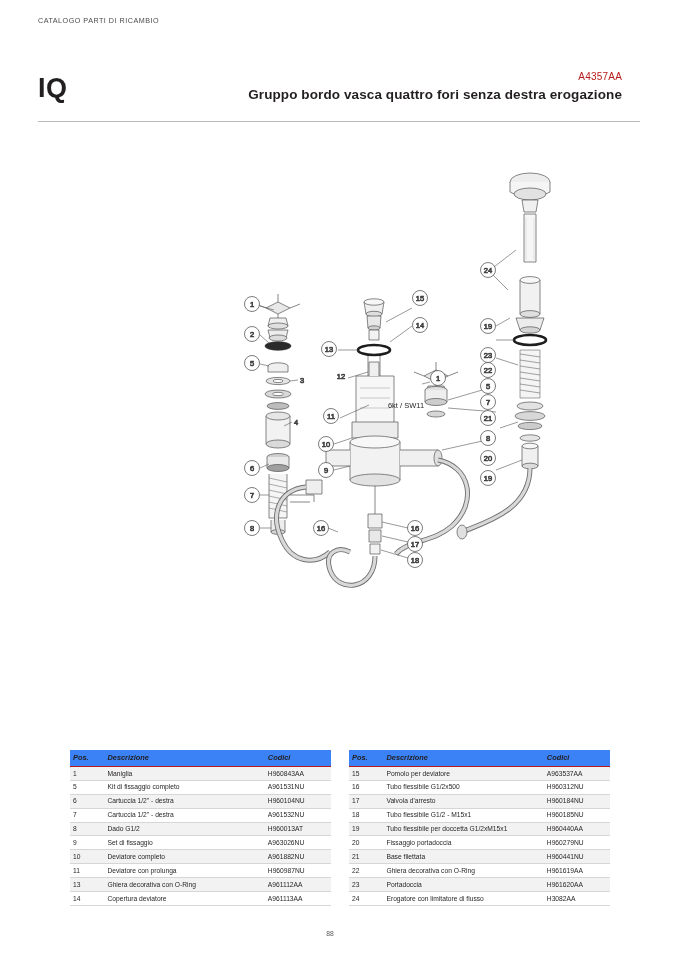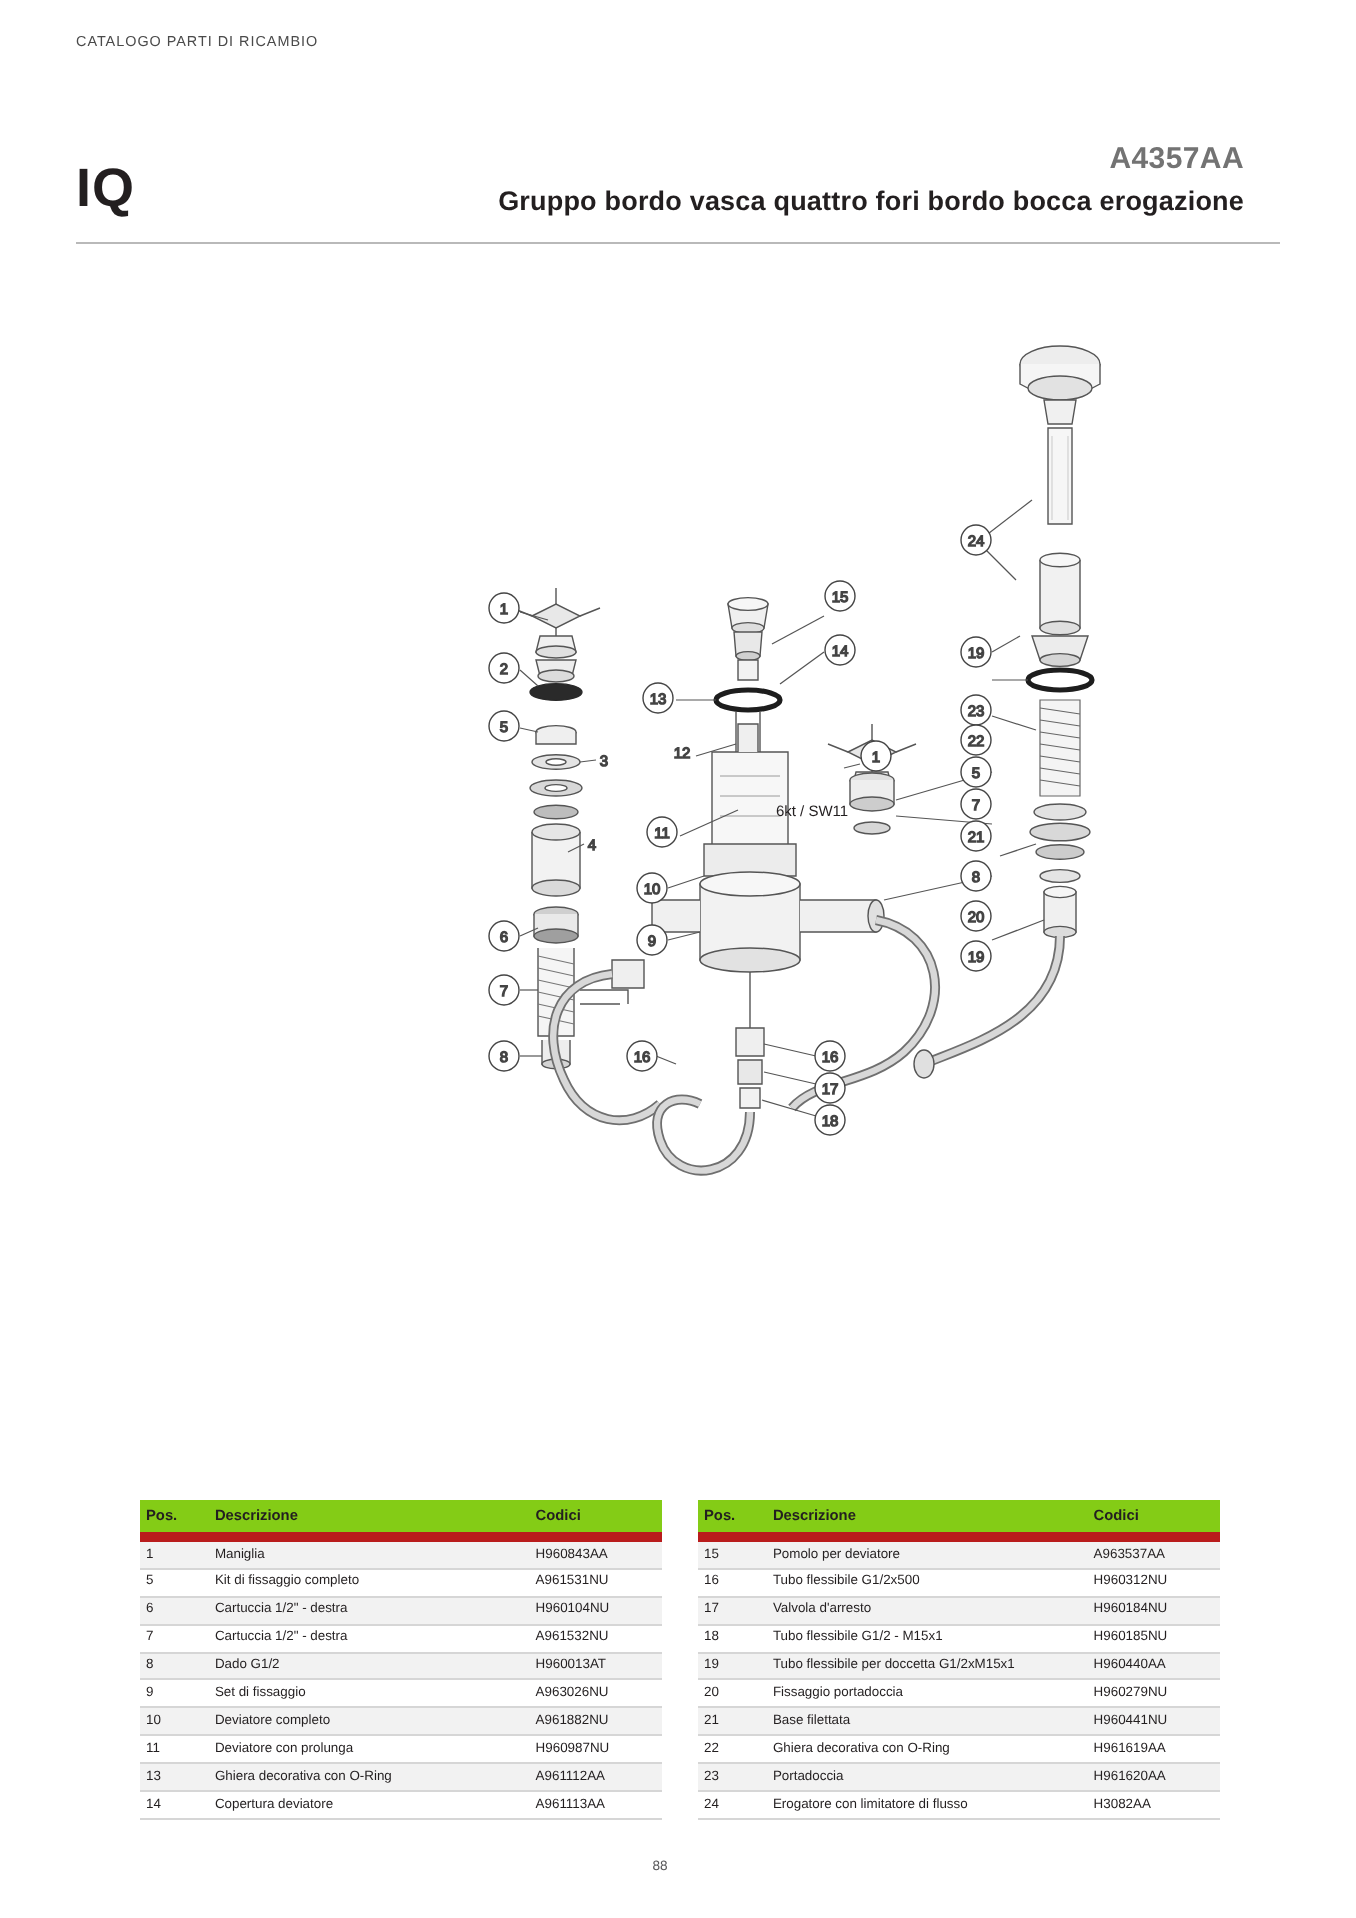--- a/index.html
+++ b/index.html
@@ -54,23 +54,23 @@
     letter-spacing: 0.5px;
     color: #231f20;
     line-height: 1.05;
   }
   .model-right {
     text-align: right;
     flex: 1;
     padding-left: 20px;
   }
   .article-no {
-    font-size: 15px;
-    font-weight: 700;
-    color: #737373;
+    font-size: 10px;
+    font-weight: 400;
+    color: #b91c1c;
     letter-spacing: 0.2px;
   }
   .article-desc {
     font-size: 13.5px;
     font-weight: 700;
     color: #231f20;
     margin-top: 5px;
     letter-spacing: 0.1px;
   }
   .header-rule {
@@ -105,22 +105,23 @@
     border-collapse: collapse;
     width: 261px;
     font-size: 6.6px;
     color: #231f20;
   }
   table.parts th {
     text-align: left;
     font-size: 7.4px;
     font-weight: 700;
     padding: 3px 3px 4px 3px;
-    border-bottom: 5px solid #b91c1c;
-    background: #84cc16;
+    border-bottom: 1px solid #b91c1c;
+    background: #3b82f6;
+    font-style: italic;
   }
   table.parts td {
     padding: 2.6px 3px;
     border-bottom: 1px solid #d6d6d6;
     line-height: 1.15;
     font-size: 6.7px;
   }
   table.parts tbody tr:nth-child(odd) td {
     background: #f2f2f2;
   }
@@ -156,21 +157,21 @@
 
 <div class="page">
 
   <div class="catalog-header">CATALOGO PARTI DI RICAMBIO</div>
 
   <div class="title-block">
     <div class="model-row">
       <div class="model-code">IQ</div>
       <div class="model-right">
         <div class="article-no">A4357AA</div>
-        <div class="article-desc">Gruppo bordo vasca quattro fori bordo bocca erogazione</div>
+        <div class="article-desc">Gruppo bordo vasca quattro fori senza destra erogazione</div>
       </div>
     </div>
   </div>
   <div class="header-rule"></div>
 
   <div class="drawing">
     <svg width="602" height="580" viewBox="0 0 602 580" xmlns="http://www.w3.org/2000/svg">
       <g fill="none" stroke="#444" stroke-width="0.7">
 
         <g transform="translate(210,150)">

